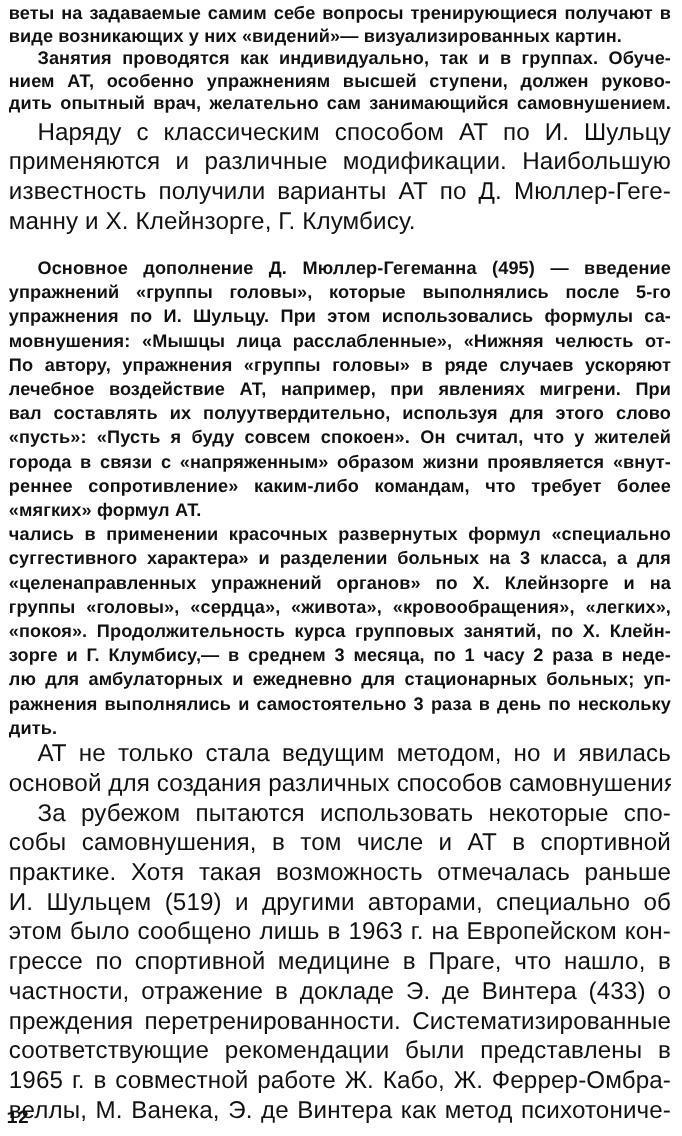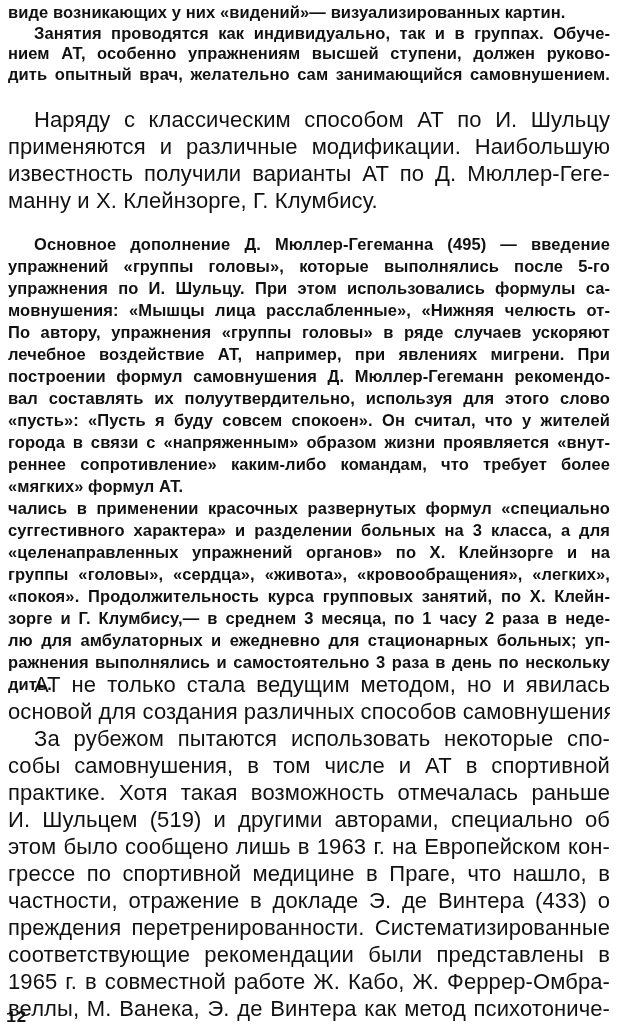--- a/index.html
+++ b/index.html
@@ -27,41 +27,41 @@
       position: absolute; left: 6px; top: 1008px;
       font-size: 17px; font-weight: bold; font-family: Liberation Mono, monospace; text-align: center;
     }
   </style>
 </head>
 <body>
 
 <div class="page">
 
   <div id="blk1" class="small">
+    <span class="line">веты на задаваемые самим себе вопросы тренирующиеся получают в</span>
     <span class="line last">виде возникающих у них «видений»— визуализированных картин.</span>
     <span class="line indent">Занятия проводятся как индивидуально, так и в группах. Обуче-</span>
     <span class="line">нием АТ, особенно упражнениям высшей ступени, должен руково-</span>
     <span class="line">дить опытный врач, желательно сам занимающийся самовнушением.</span>
   </div>
 
   <div id="blk2" class="large">
     <span class="line indent">Наряду с классическим способом АТ по И. Шульцу</span>
     <span class="line">применяются и различные модификации. Наибольшую</span>
     <span class="line">известность получили варианты АТ по Д. Мюллер-Геге-</span>
     <span class="line last">манну и Х. Клейнзорге, Г. Клумбису.</span>
   </div>
 
   <div id="blk3" class="small">
     <span class="line indent">Основное дополнение Д. Мюллер-Гегеманна (495) — введение</span>
     <span class="line">упражнений «группы головы», которые выполнялись после 5-го</span>
     <span class="line">упражнения по И. Шульцу. При этом использовались формулы са-</span>
     <span class="line">мовнушения: «Мышцы лица расслабленные», «Нижняя челюсть от-</span>
     <span class="line">По автору, упражнения «группы головы» в ряде случаев ускоряют</span>
     <span class="line">лечебное воздействие АТ, например, при явлениях мигрени. При</span>
-    <span class="line">построении формул самовнушения Д. Мюллер-Гегеманн рекомендо-</span>
     <span class="line">вал составлять их полуутвердительно, используя для этого слово</span>
     <span class="line">«пусть»: «Пусть я буду совсем спокоен». Он считал, что у жителей</span>
     <span class="line">города в связи с «напряженным» образом жизни проявляется «внут-</span>
     <span class="line">реннее сопротивление» каким-либо командам, что требует более</span>
     <span class="line last">«мягких» формул АТ.</span>
     <span class="line">чались в применении красочных развернутых формул «специально</span>
     <span class="line">суггестивного характера» и разделении больных на 3 класса, а для</span>
     <span class="line">«целенаправленных упражнений органов» по Х. Клейнзорге и на</span>
     <span class="line">группы «головы», «сердца», «живота», «кровообращения», «легких»,</span>
     <span class="line">«покоя». Продолжительность курса групповых занятий, по Х. Клейн-</span>

